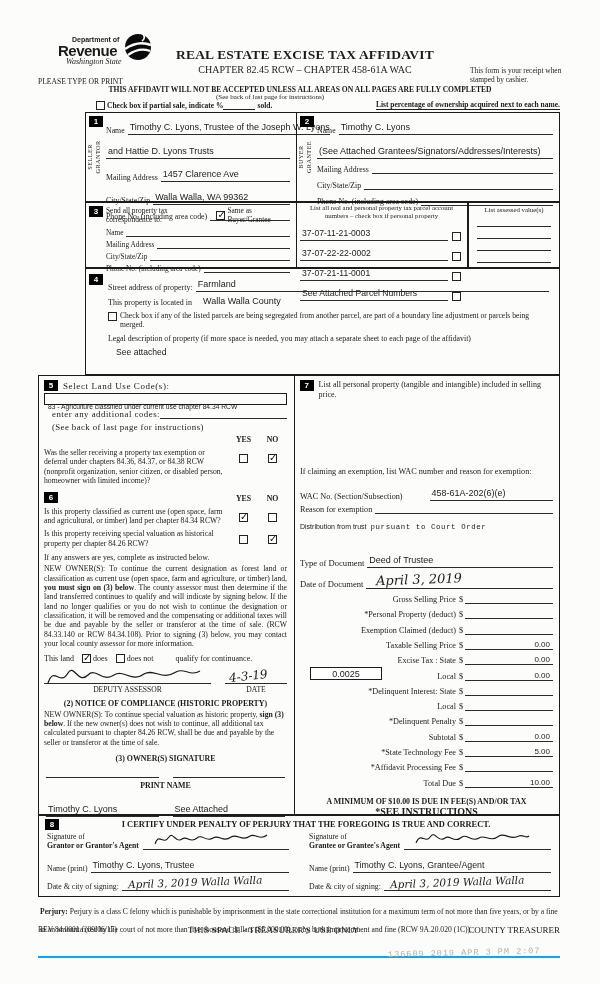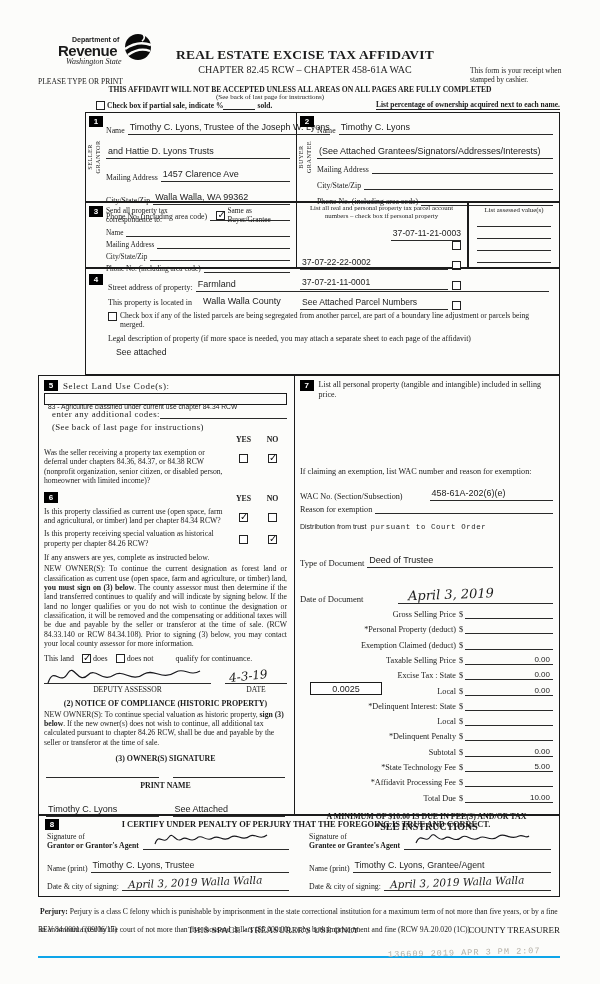--- a/index.html
+++ b/index.html
@@ -162,21 +162,21 @@
       <div class="frow" style="margin-top:3px;">
         <span class="lbl" style="font-size:7.3px;">Phone No. (including area code)</span>
         <span class="line" style="min-height:9px;"></span>
       </div>
     </div>
   </div>
 
   <div class="box" style="left:296px; top:202px; width:172px; height:66px; border-left:none;">
     <div class="serif" style="font-size:6.8px; text-align:center; line-height:1.15; padding:1px 4px 0;">List all real and personal property tax parcel account numbers – check box if personal property</div>
     <div style="padding:1px 6px 0 4px;">
-      <div class="frow" style="margin-top:1px;flex-direction:column;">
+      <div class="frow" style="margin-top:1px;">
         <span class="line" style="min-height:10px;"><span class="val" style="font-size:8.6px;">37-07-11-21-0003</span></span>
         <span class="cb" style="margin-left:4px;"></span>
       </div>
       <div class="frow" style="margin-top:1px;">
         <span class="line" style="min-height:10px;"><span class="val" style="font-size:8.6px;">37-07-22-22-0002</span></span>
         <span class="cb" style="margin-left:4px;"></span>
       </div>
       <div class="frow" style="margin-top:1px;">
         <span class="line" style="min-height:10px;"><span class="val" style="font-size:8.6px;">37-07-21-11-0001</span></span>
         <span class="cb" style="margin-left:4px;"></span>
@@ -330,21 +330,21 @@
       </div>
       <div style="margin-top:1px;">
         <span class="sans" style="font-size:7px;">Distribution from trust</span>
         <span class="mono" style="font-size:7.4px; letter-spacing:.6px;">pursuant to Court Order</span>
       </div>
 
       <div class="frow" style="margin-top:16px;">
         <span class="lbl" style="font-size:8.6px;">Type of Document</span>
         <span class="line"><span class="val">Deed of Trustee</span></span>
       </div>
-      <div class="frow" style="margin-top:20px; height:16px;gap:32px;">
+      <div class="frow" style="margin-top:5px; height:16px;">
         <span class="lbl" style="font-size:8.6px;">Date of Document</span>
         <span class="line"><span class="hand" style="font-size:13px; padding-left:10px; display:inline-block; transform:rotate(-2deg); white-space:nowrap;">April 3, 2019</span></span>
       </div>
 
       <div class="mrow">
           <span class="mlabel">Gross Selling Price</span>
           <span class="dollar">$</span>
           <span class="mline"></span>
         </div>
       <div class="mrow">

